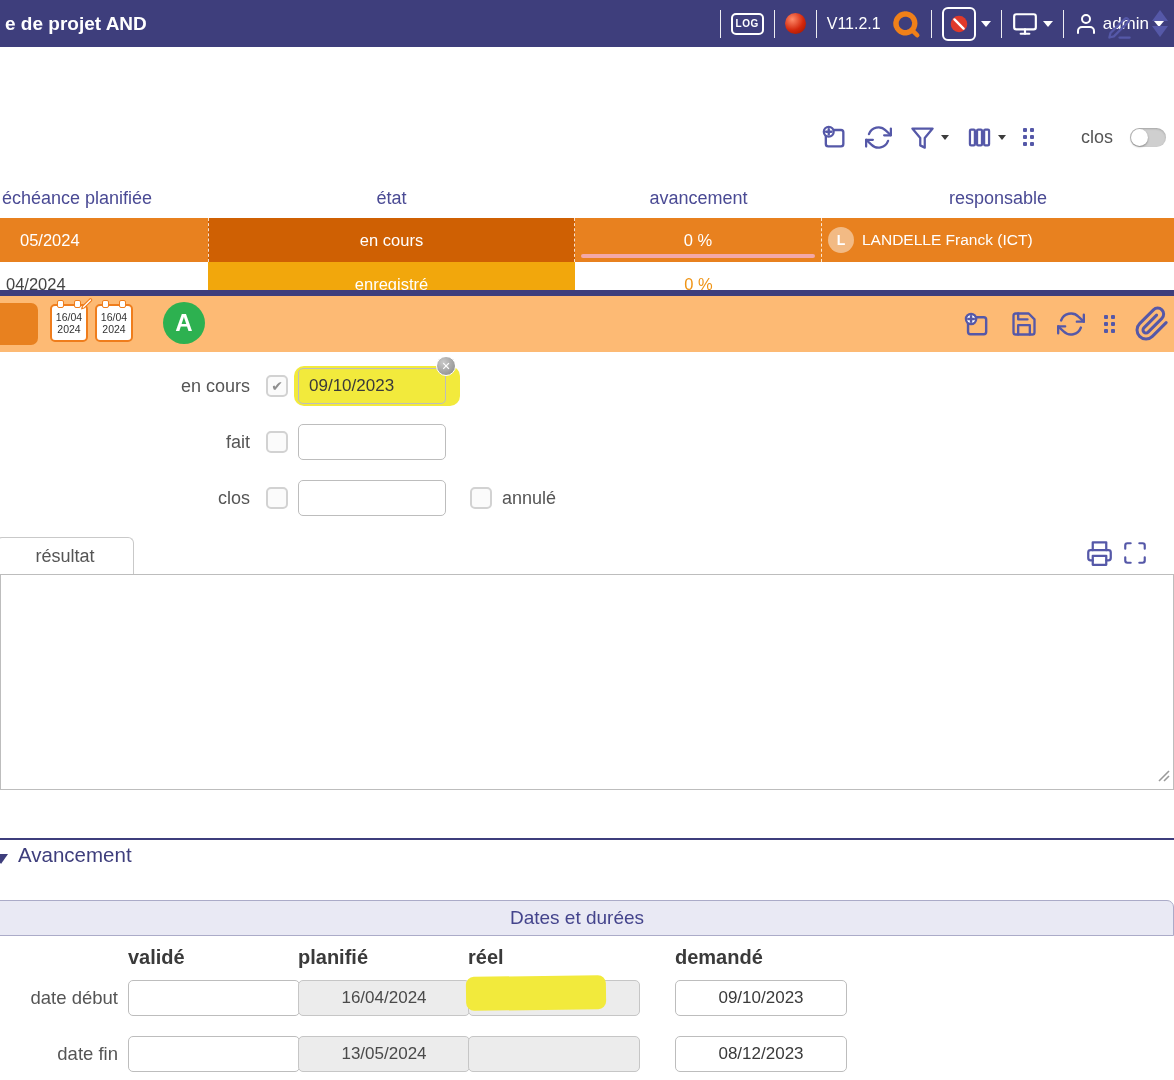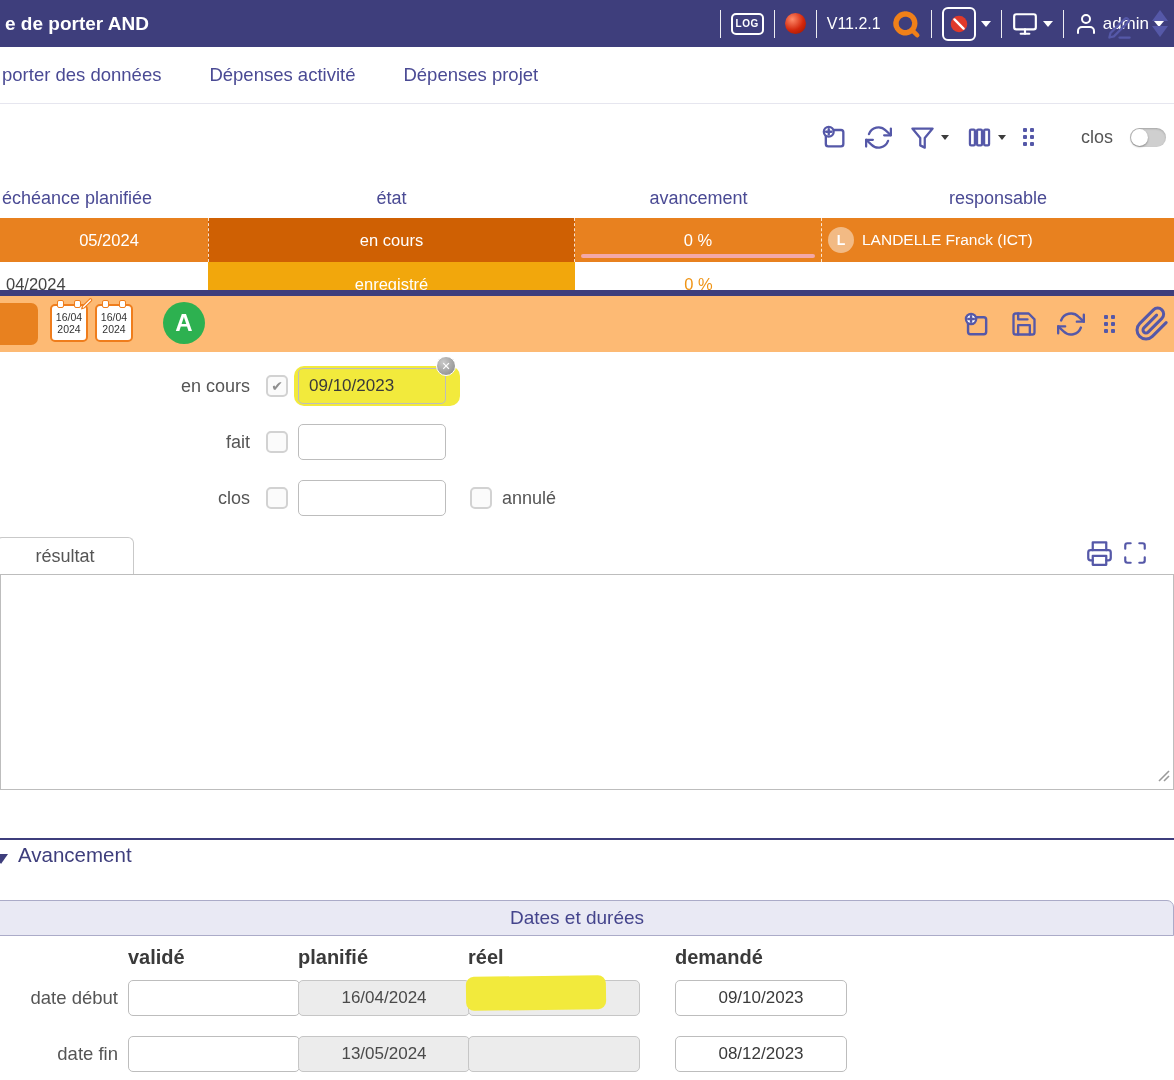--- a/index.html
+++ b/index.html
@@ -49,21 +49,21 @@
         box-shadow:0 1px 2px rgba(0,0,0,.35);}
 
   
   .grid-head{position:absolute;left:0;top:170px;width:100%;height:48px;color:#4a4a94;font-size:18px;}
   .gh{position:absolute;top:18px;text-align:center;box-sizing:border-box;}
   .c1{left:0;width:208px;}.c2{left:208px;width:367px;}.c3{left:575px;width:247px;}.c4{left:822px;width:352px;}
   .gh.c1{text-align:left;padding-left:2px;}
   .trow{position:absolute;left:0;width:100%;}
   .cell{position:absolute;top:0;height:100%;line-height:44px;font-size:16.5px;box-sizing:border-box;}
   .row1{top:218px;height:44px;background:#e8811f;color:#fff;}
-  .row1 .cell.c1{padding-left:10px;text-align:center;}
+  .row1 .cell.c1{padding-left:20px;}
   .row1 .cell.c2{background:#cf6003;text-align:center;
                  border-left:1px dashed rgba(255,255,255,.8);border-right:1px dashed rgba(255,255,255,.8);}
   .row1 .cell.c3{text-align:center;border-right:1px dashed rgba(255,255,255,.8);}
   .progress{position:absolute;left:6px;right:6px;bottom:4px;height:4px;background:#f3a8a8;border-radius:2px;}
   .resp{display:flex;align-items:center;gap:8px;padding-left:6px;}
   .avatar-s{width:26px;height:26px;border-radius:50%;background:rgba(255,255,255,.45);
             display:flex;align-items:center;justify-content:center;font-size:14px;font-weight:bold;line-height:normal;}
   .resp-name{font-size:15.5px;line-height:normal;}
   .row2{top:262px;height:28px;overflow:hidden;background:#fff;color:#444;}
   .row2 .cell{height:44px;line-height:44px;}
@@ -127,21 +127,21 @@
   .dfld.dis{background:#ececec;border-color:#c6c6c6;color:#4a4a4a;}
   .hl2{position:absolute;left:466px;top:976px;width:140px;height:34px;background:#f2ea3c;border-radius:8px;
        transform:rotate(-.8deg);}
 </style>
 </head>
 <body>
 
 <div class="screen">
 
   <header class="topbar">
-    <div class="tb-title">e de porter AND</div>
+    <div class="tb-title">e de projet AND</div>
     <div class="tb-right">
       <span class="tb-sep"></span>
       <span class="log-badge">LOG</span>
       <span class="tb-sep"></span>
       <span class="red-sphere"></span>
       <span class="tb-sep"></span>
       <span class="tb-version">V11.2.1</span>
       <span class="icon">
         <svg width="30" height="30" viewBox="0 0 24 24">
           <circle cx="11.5" cy="11.5" r="7.5" stroke="#f08019" stroke-width="4.4" stroke-dasharray="3.6 1.6" fill="none"></circle>
@@ -176,25 +176,20 @@
             <path d="M20 21v-2a4 4 0 0 0-4-4H8a4 4 0 0 0-4 4v2"></path>
               <circle cx="12" cy="7" r="4"></circle>
           </svg>
         </span>
         <span class="tb-user">admin</span>
         <span class="caret-w"></span>
       </span>
     </div>
   </header>
 
-  <nav class="menubar">
-    <span class="menu-item">porter des données</span>
-    <span class="menu-item">Dépenses activité</span>
-    <span class="menu-item">Dépenses projet</span>
-  </nav>
   <span class="icon mb-pencil">
     <svg width="27" height="27" viewBox="0 0 24 24">
       <path d="M12 20h9"></path>
         <path d="M16.5 3.5a2.12 2.12 0 0 1 3 3L7 19l-4 1 1-4 12.5-12.5z"></path>
     </svg>
   </span>
   <span class="mb-arrows">
     <i class="tri-up"></i>
     <i class="tri-down"></i>
   </span>

